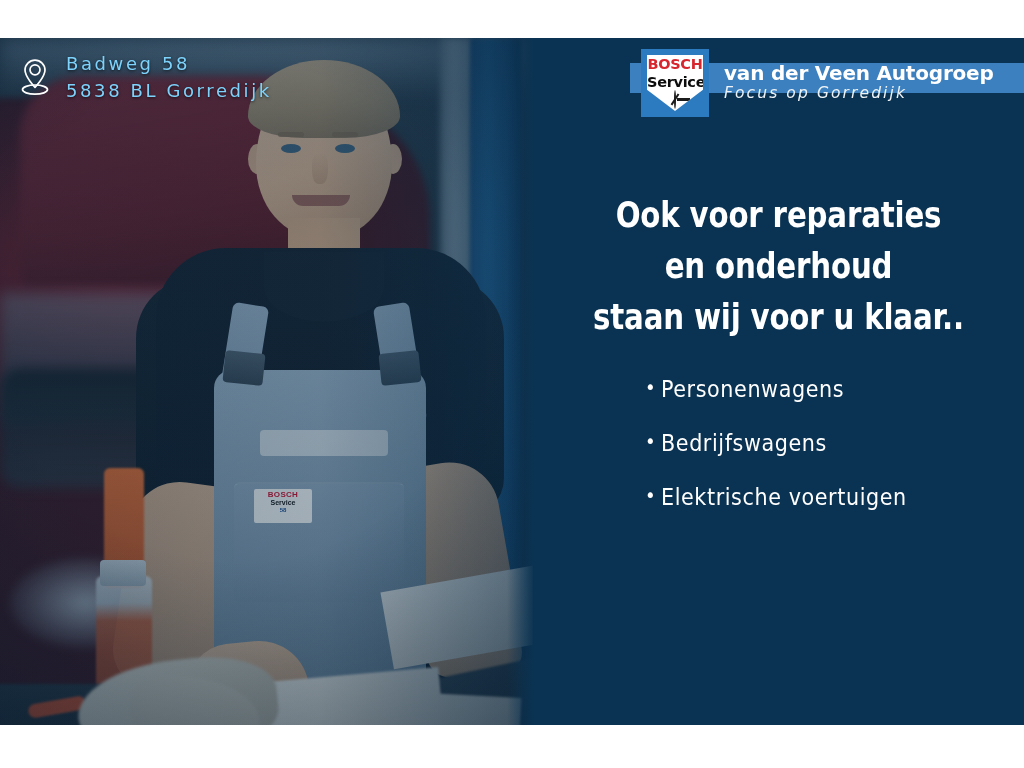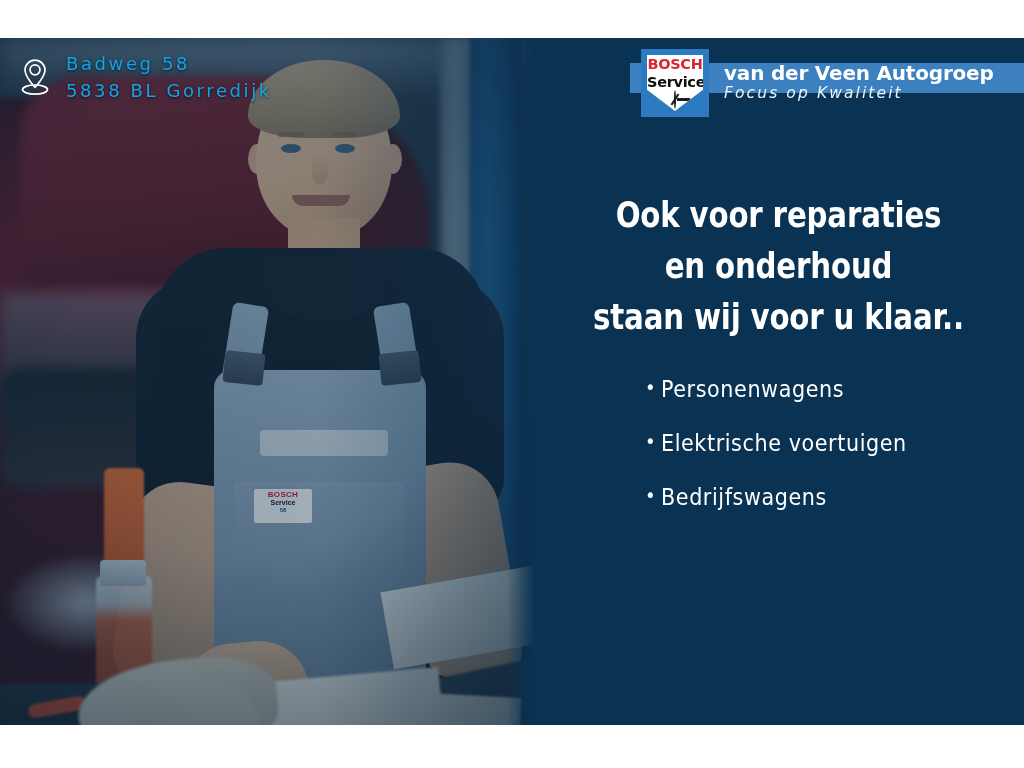--- a/index.html
+++ b/index.html
@@ -309,21 +309,21 @@
 
   
   .address {
     position: absolute;
     left: 18px; top: 12px;
     display: flex; align-items: center; gap: 14px;
     z-index: 6;
   }
   .pin-icon { width: 34px; height: 42px; flex: 0 0 auto; }
   .address-lines {
-    color: #0ea5e9;
+    color: #7dd3fc;
     font-size: 18px;
     line-height: 1.5;
     letter-spacing: 2.6px;
     font-family: "DejaVu Sans", sans-serif;
     text-shadow: 0 1px 3px rgba(0,0,0,.65);
     white-space: nowrap;
   }
 
   
   .panel {
@@ -562,32 +562,32 @@
     <div class="brand">
       <span class="bosch-logo">
         <span class="bosch-shield">
           <span class="bosch-word">BOSCH</span>
           <span class="bosch-service">Service</span>
           <span class="bosch-mark"></span>
         </span>
       </span>
       <span class="brand-text">
         <span class="brand-name">van der Veen Autogroep</span>
-        <span class="brand-tagline">Focus op Kwaliteit</span>
+        <span class="brand-tagline">Focus op Gorredijk</span>
       </span>
     </div>
 
     <div class="headline">
       <span>Ook voor reparaties</span>
       <span>en onderhoud</span>
       <span>staan wij voor u klaar..</span>
     </div>
 
     <ul class="features">
       <li>Personenwagens</li>
+      <li>Bedrijfswagens</li>
       <li>Elektrische voertuigen</li>
-      <li>Bedrijfswagens</li>
     </ul>
 
   </div>
 </div>
 
 <div class="white-bottom"></div>
 
 </body></html>

